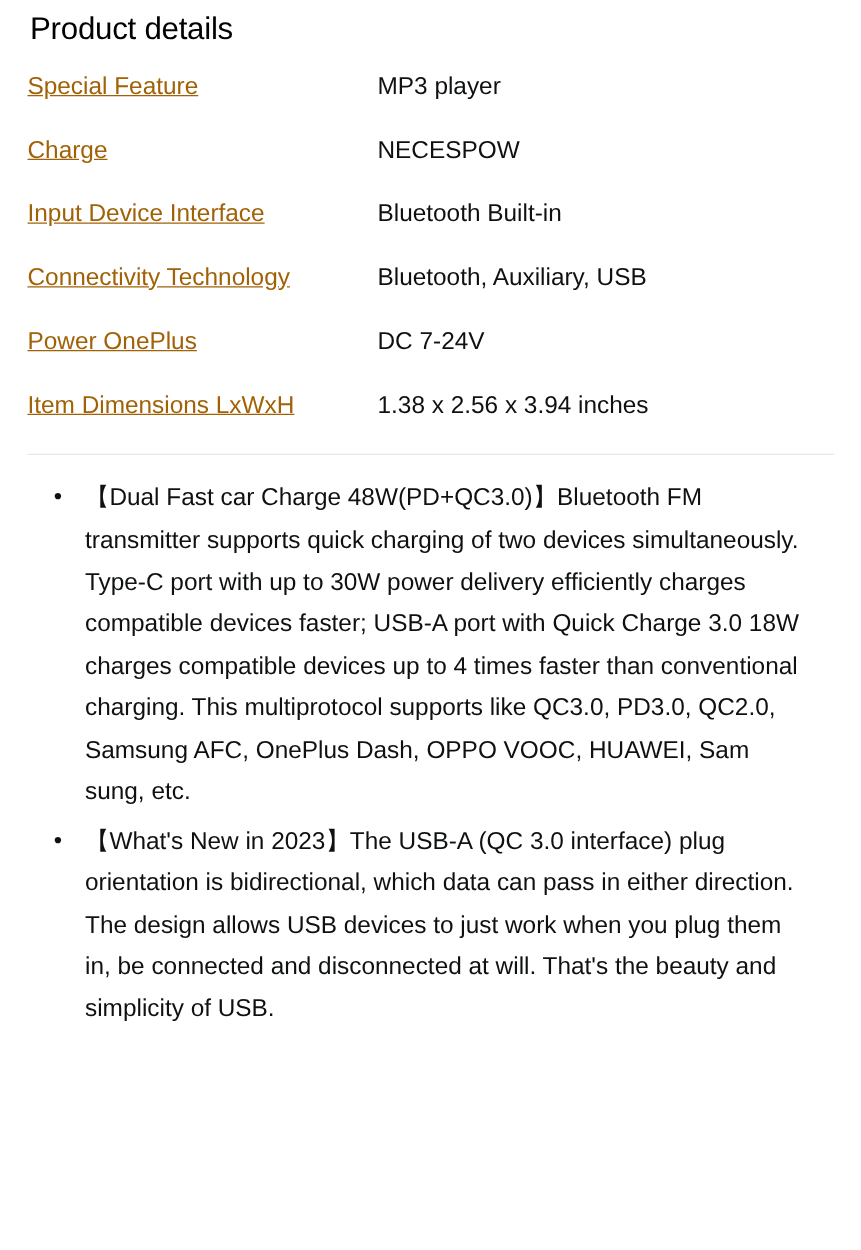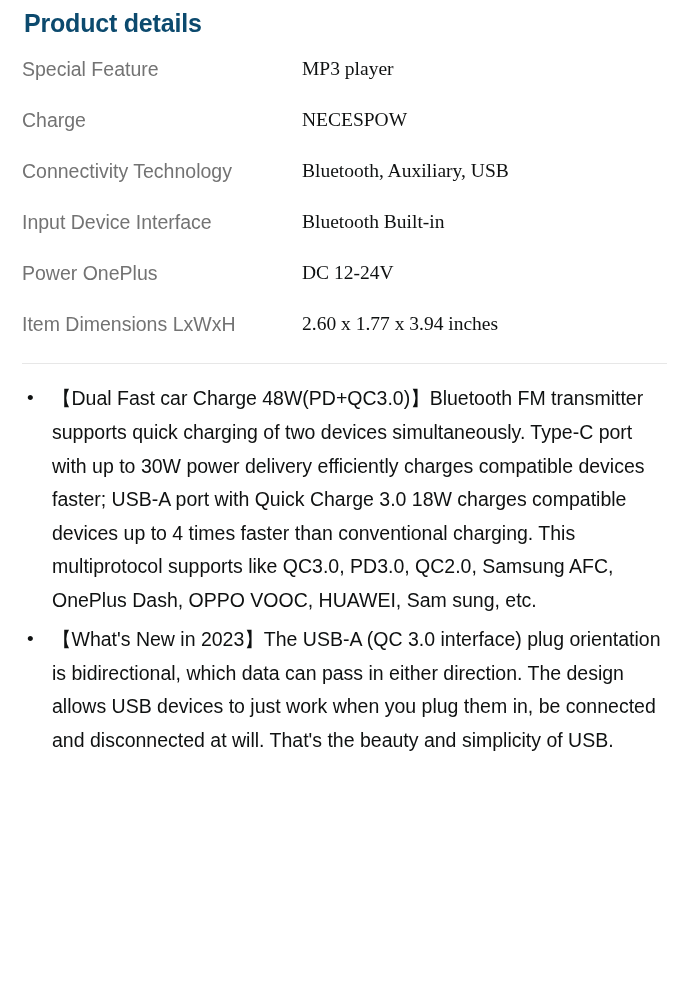--- a/index.html
+++ b/index.html
@@ -14,54 +14,54 @@
     color: #0f1111;
     -webkit-font-smoothing: antialiased;
   }
   .page {
     width: 689px;
     box-sizing: border-box;
     padding: 0 22px;
   }
   .section-title {
     font-size: 25px;
-    font-weight: bold;
+    font-weight: normal;
     line-height: 1.2;
     letter-spacing: -0.2px;
     margin: 8px 0 18px 2px;
-    color: #0c4a6e;
+    color: #000000;
   }
   table.details {
     width: 100%;
     border-collapse: collapse;
     table-layout: fixed;
   }
   table.details td {
     vertical-align: top;
     padding: 0 0 24px 0;
     font-size: 19.5px;
     line-height: 1.38;
   }
   td.label {
     width: 280px;
-    color: #737373;
+    color: #a16207;
     padding-right: 10px;
+    text-decoration: underline;
   }
   td.value {
     color: #0f1111;
-    font-family: Liberation Serif, serif;
   }
   .divider {
     border: 0;
     border-top: 1px solid #e7e7e7;
     margin: 2px 0 18px 0;
   }
   ul.bullets {
     list-style: none;
-    margin: 0;
+    margin: 16px;
     padding: 0 4px 0 0;
   }
   ul.bullets > li {
     position: relative;
     padding-left: 30px;
     margin-bottom: 6px;
     font-size: 19.5px;
     line-height: 1.72;
     color: #0f1111;
     text-align: left;
@@ -87,34 +87,34 @@
     <tbody>
       <tr>
         <td class="label">Special Feature</td>
         <td class="value">MP3 player</td>
       </tr>
       <tr>
         <td class="label">Charge</td>
         <td class="value">NECESPOW</td>
       </tr>
       <tr>
+        <td class="label">Input Device Interface</td>
+        <td class="value">Bluetooth Built-in</td>
+      </tr>
+      <tr>
         <td class="label">Connectivity Technology</td>
         <td class="value">Bluetooth, Auxiliary, USB</td>
       </tr>
       <tr>
-        <td class="label">Input Device Interface</td>
-        <td class="value">Bluetooth Built-in</td>
-      </tr>
-      <tr>
         <td class="label">Power OnePlus</td>
-        <td class="value">DC 12-24V</td>
+        <td class="value">DC 7-24V</td>
       </tr>
       <tr>
         <td class="label">Item Dimensions LxWxH</td>
-        <td class="value">2.60 x 1.77 x 3.94 inches</td>
+        <td class="value">1.38 x 2.56 x 3.94 inches</td>
       </tr>
     </tbody>
   </table>
 
   <hr class="divider">
 
   <ul class="bullets">
     <li>【Dual Fast car Charge 48W(PD+QC3.0)】Bluetooth FM transmitter supports quick charging of two devices simultaneously. Type-C port with up to 30W power delivery efficiently charges compatible devices faster; USB-A port with Quick Charge 3.0 18W charges compatible devices up to 4 times faster than conventional charging. This multiprotocol supports like QC3.0, PD3.0, QC2.0, Samsung AFC, OnePlus Dash, OPPO VOOC, HUAWEI, Sam sung, etc.</li>
     <li>【What's New in 2023】The USB-A (QC 3.0 interface) plug orientation is bidirectional, which data can pass in either direction. The design allows USB devices to just work when you plug them in, be connected and disconnected at will. That's the beauty and simplicity of USB.</li>
   </ul>

